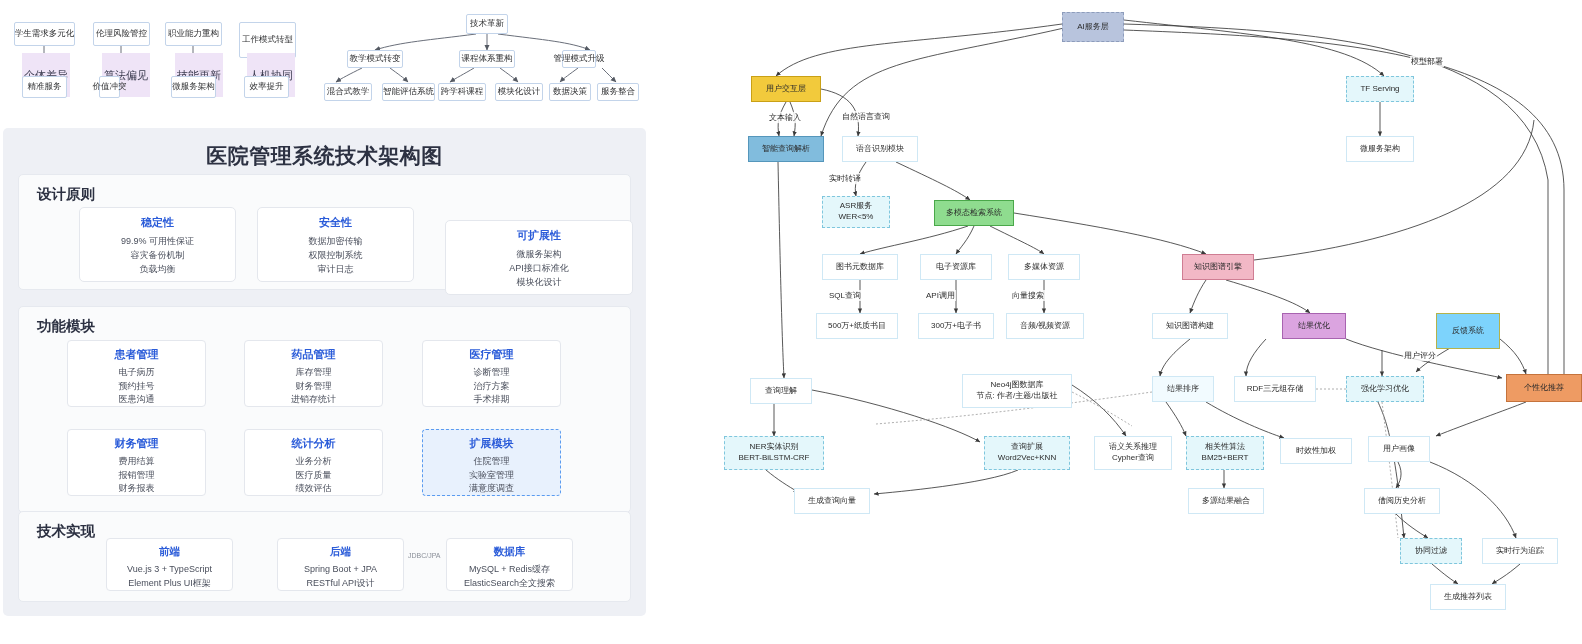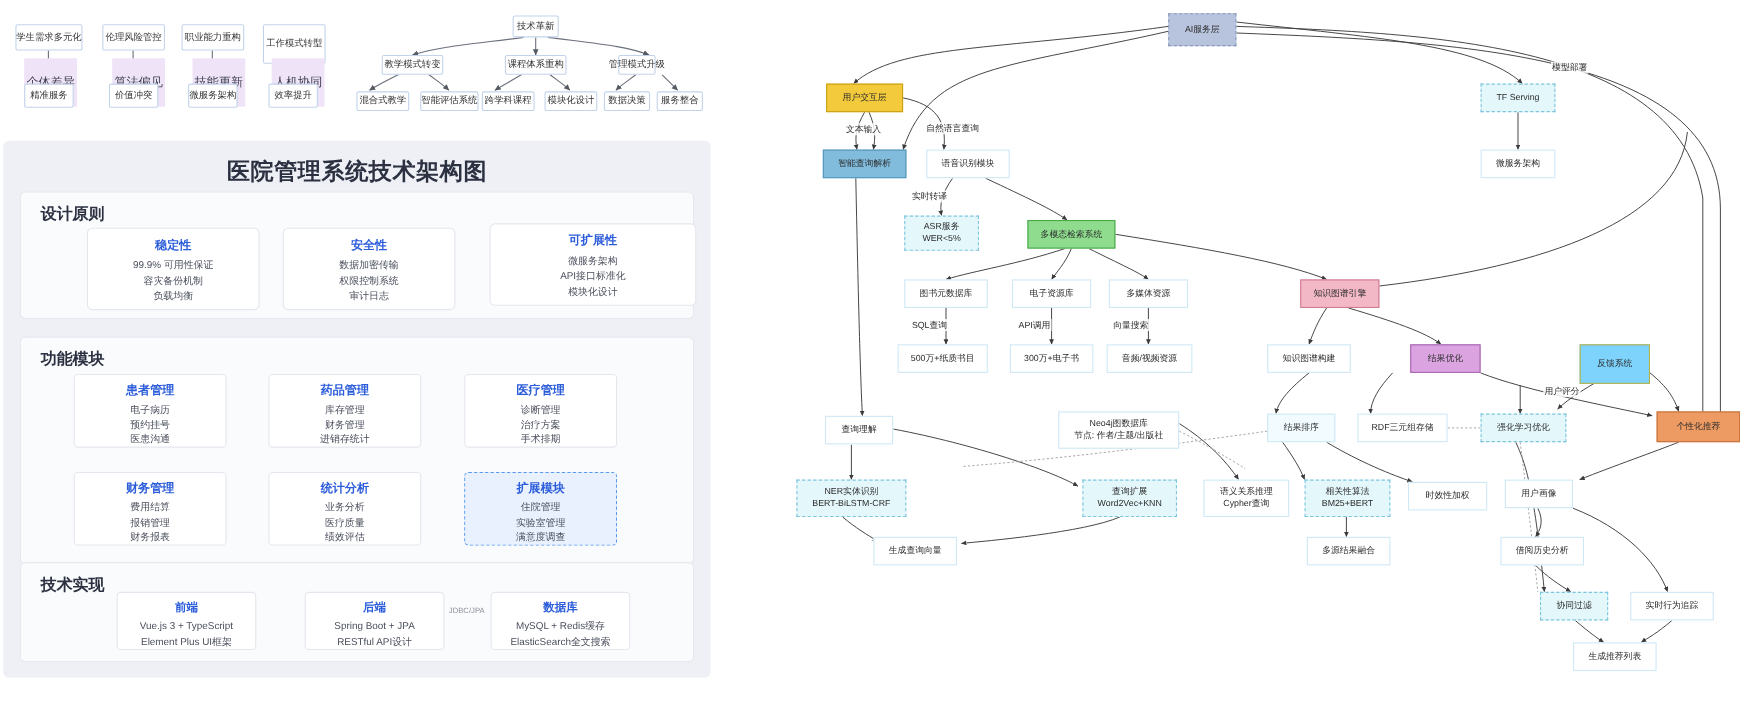--- a/index.html
+++ b/index.html
@@ -140,21 +140,21 @@
         <path d="M398,563 L441,563"></path>
       </g>
     </svg>
 
     <div class="mini-box" style="left:14px;top:22px;width:61px;height:24px;">学生需求多元化</div>
     <div class="mini-lbl" style="left:22px;top:53px;">个体差异</div>
     <div class="mini-box" style="left:22px;top:76px;width:45px;height:22px;">精准服务</div>
 
     <div class="mini-box" style="left:93px;top:22px;width:57px;height:24px;">伦理风险管控</div>
     <div class="mini-lbl" style="left:102px;top:53px;">算法偏见</div>
-    <div class="mini-box" style="left:99px;top:76px;width:45px;height:22px;">价值冲突</div>
+    <div class="mini-box" style="left:99px;top:76px;width:21px;height:22px;">价值冲突</div>
 
     <div class="mini-box" style="left:165px;top:22px;width:57px;height:24px;">职业能力重构</div>
     <div class="mini-lbl" style="left:175px;top:53px;">技能更新</div>
     <div class="mini-box" style="left:171px;top:76px;width:45px;height:22px;">微服务架构</div>
 
     <div class="mini-box" style="left:239px;top:22px;width:57px;height:36px;">工作模式转型</div>
     <div class="mini-lbl" style="left:247px;top:53px;">人机协同</div>
     <div class="mini-box" style="left:244px;top:76px;width:45px;height:22px;">效率提升</div>
 
     <div class="mini-box" style="left:466px;top:14px;width:42px;height:20px;">技术革新</div>
@@ -180,21 +180,21 @@
         <div class="l">99.9% 可用性保证</div>
         <div class="l">容灾备份机制</div>
         <div class="l">负载均衡</div>
       </div>
       <div class="pcard" style="left:254px;top:79px;width:157px;height:75px;">
         <div class="h">安全性</div>
         <div class="l">数据加密传输</div>
         <div class="l">权限控制系统</div>
         <div class="l">审计日志</div>
       </div>
-      <div class="pcard" style="left:442px;top:75px;width:188px;height:75px;">
+      <div class="pcard" style="left:442px;top:92px;width:188px;height:75px;">
         <div class="h">可扩展性</div>
         <div class="l">微服务架构</div>
         <div class="l">API接口标准化</div>
         <div class="l">模块化设计</div>
       </div>
 
       <div class="section" style="top:178px;height:207px;">
         <div class="section-title">功能模块</div>
       </div>
       <div class="mcard" style="left:64px;top:212px;width:139px;height:67px;">

